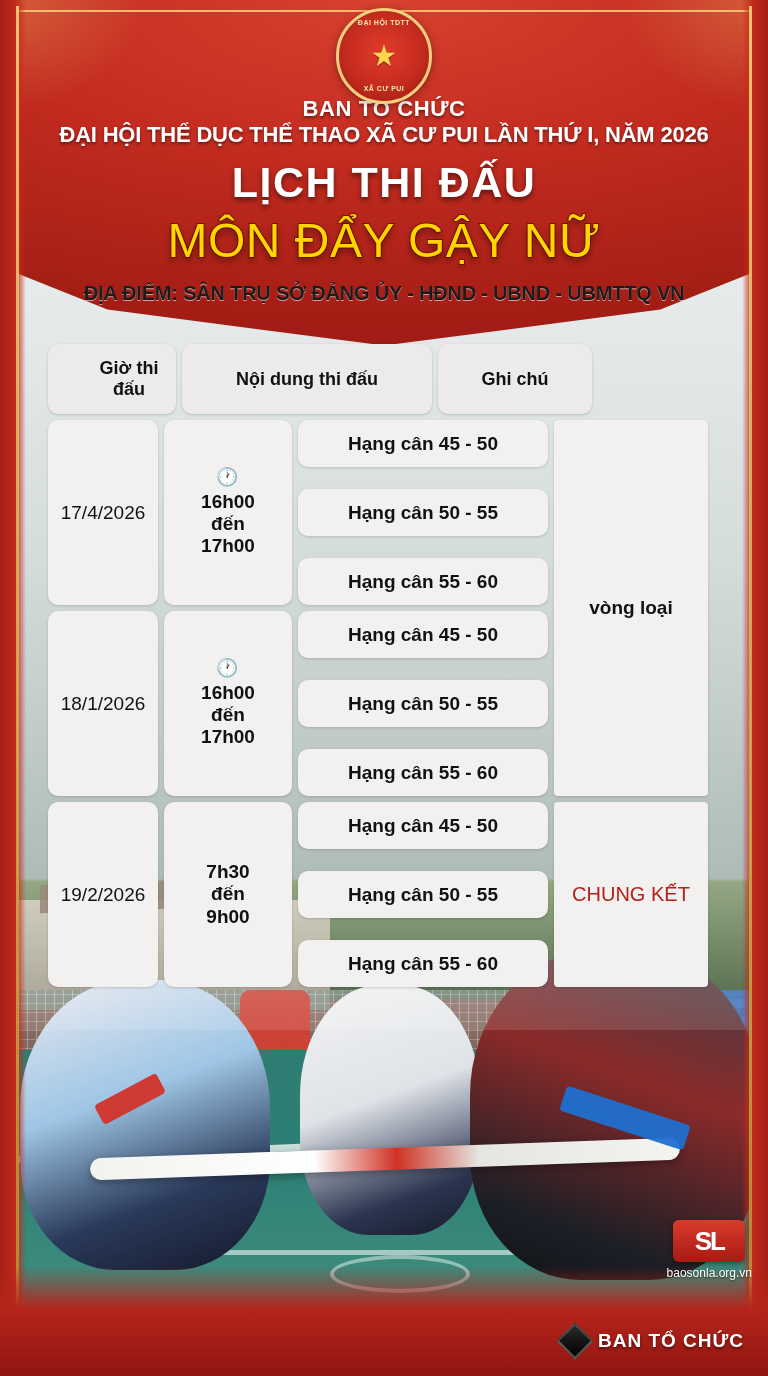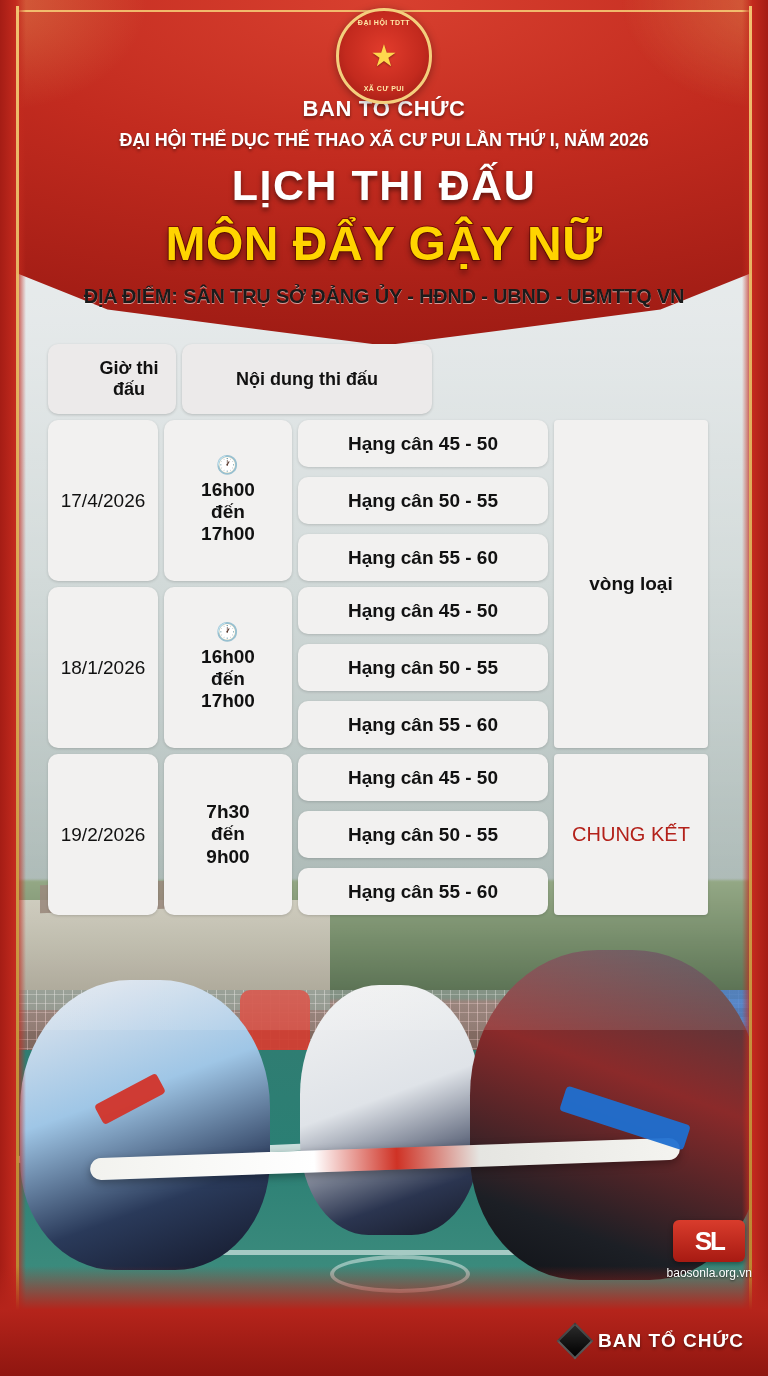--- a/index.html
+++ b/index.html
@@ -167,33 +167,32 @@
     font-size:7px; color:#ffe9a8; letter-spacing:.5px; font-weight:700;
   }
 
   
   .head { position:absolute; left:0; right:0; top:96px; z-index: 5; text-align:center; }
   .h-org{
     color:#ffffff; font-weight:800; font-size: 22px; letter-spacing:.6px;
     text-shadow: 0 2px 3px rgba(0,0,0,.45);
   }
   .h-event{
-    margin-top: 8px;
-    color:#ffffff; font-weight:800; font-size: 18px; letter-spacing:-.2px;
+    color:#ffffff; font-weight:800; font-size: 22px; letter-spacing:-.2px;
     text-shadow: 0 2px 3px rgba(0,0,0,.45);
     white-space: nowrap;
   }
   .h-title{
     margin-top: 10px;
     color:#ffffff; font-weight:900; font-size: 43px; letter-spacing: 1.5px;
     text-shadow: 0 3px 5px rgba(0,0,0,.5);
   }
   .h-sub{
     margin-top: 6px;
-    color:#ffd400; font-weight:700; font-size: 48px; letter-spacing: .5px;
+    color:#ffd400; font-weight:400; font-size: 48px; letter-spacing: .5px;
     -webkit-text-stroke: 2px #7f1008;
     paint-order: stroke fill;
     text-shadow: 0 4px 6px rgba(0,0,0,.45);
   }
   .h-place{
     margin-top: 14px;
     color:#1b1b1b; font-weight:800; font-size: 20px; letter-spacing:-.2px;
     white-space: nowrap;
     text-shadow: 0 1px 0 rgba(255,255,255,.55);
   }
@@ -218,21 +217,21 @@
 
   .group { display:flex; gap: 6px; margin-top: 0; }
   .cell {
     background:#f2f1f0; border-radius: 10px;
     display:flex; flex-direction:column; align-items:center; justify-content:center;
     text-align:center; color:#111; box-shadow: 0 1px 3px rgba(0,0,0,.16);
   }
   .cell-date { width:110px; font-size: 19px; font-weight: 400; }
   .cell-time { width:128px; font-size: 19px; font-weight: 800; line-height:1.18; }
   .cell-time .clock { font-size: 18px; color:#c0392b; margin-bottom: 2px; display:block; }
-  .rows { width: 250px; display:flex; flex-direction:column; gap: 10px; }
+  .rows { width: 250px; display:flex; flex-direction:column; gap: 22px; }
   .row-item {
     background:#f2f1f0; border-radius: 10px; height: 47px;
     display:flex; align-items:center; justify-content:center;
     font-size: 19px; font-weight: 700; color:#111;
     box-shadow: 0 1px 3px rgba(0,0,0,.16);
   }
   .note-final { color:#b3211a; font-weight: 400; font-size: 20px; }
 
   .grp-wrap { display:flex; gap:6px; }
   .note-span {
@@ -312,20 +311,21 @@
     <div class="h-title">LỊCH THI ĐẤU</div>
     <div class="h-sub">MÔN ĐẨY GẬY NỮ</div>
     <div class="h-place">ĐỊA ĐIỂM: SÂN TRỤ SỞ ĐẢNG ỦY - HĐND - UBND - UBMTTQ VN</div>
   </div>
 
   <div class="table">
 
     <div class="thead">
       <div class="th c-time">Giờ thi đấu</div>
       <div class="th c-content">Nội dung thi đấu</div>
+      <div class="th c-note">Ghi chú</div>
     </div>
 
     <div class="grp-wrap">
       <div class="left-stack">
 
         <div class="group">
           <div class="cell cell-date">17/4/2026</div>
           <div class="cell cell-time">
             <span class="clock">🕐</span>
             <span>16h00</span>

